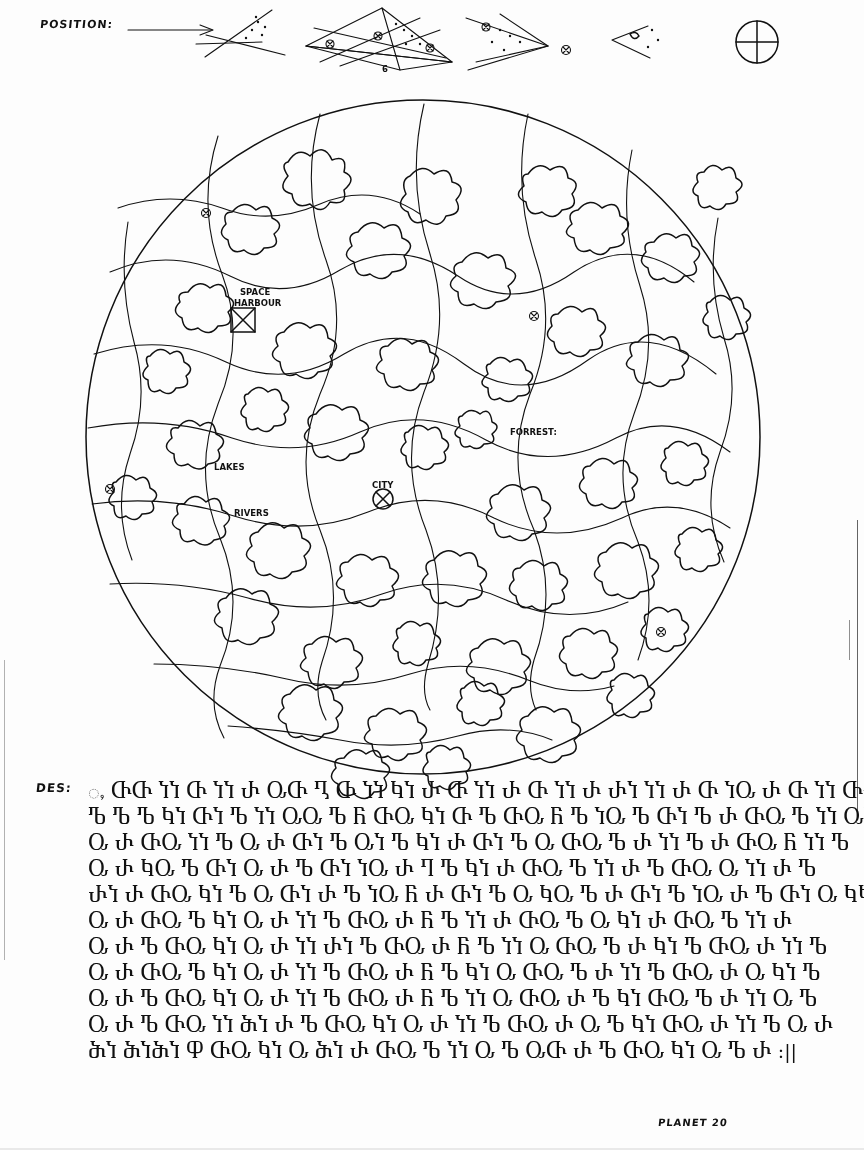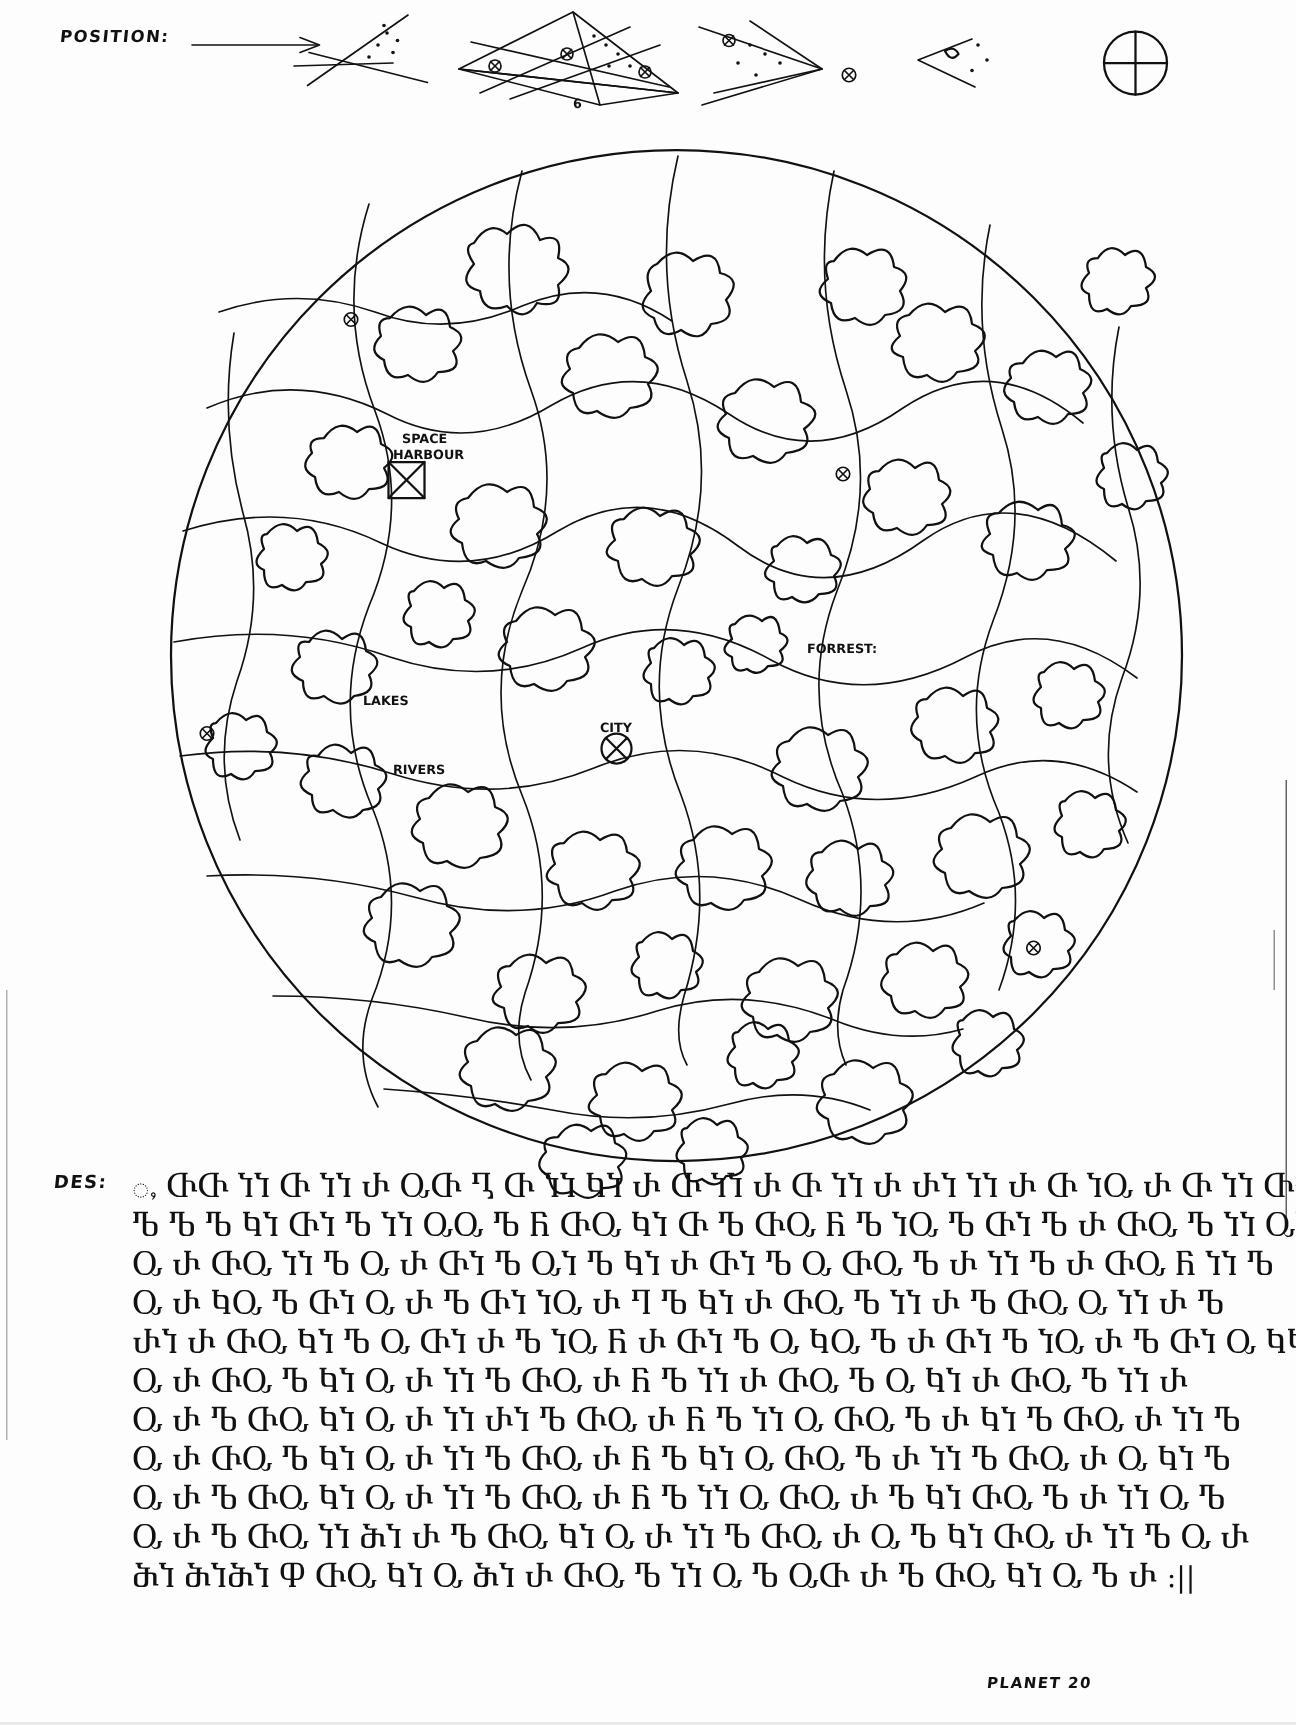--- a/index.html
+++ b/index.html
@@ -10,21 +10,21 @@
 
   
   .hand{font-family:"DejaVu Sans",sans-serif;font-weight:700;
         letter-spacing:1px;transform:skewX(-6deg);}
 
   #label-position{position:absolute;left:40px;top:18px;font-size:11px;}
   #label-des{position:absolute;left:36px;top:781px;font-size:12px;}
   #label-planet{position:absolute;left:658px;top:1117px;font-size:10px;}
 
   #top-strip{position:absolute;left:0;top:0;width:864px;height:88px;}
-  #globe-wrap{position:absolute;left:86px;top:92px;width:730px;height:690px;text-decoration:underline;}
+  #globe-wrap{position:absolute;left:58px;top:92px;width:730px;height:690px;text-decoration:underline;}
   #glyph-block{position:absolute;left:88px;top:782px;width:720px;height:290px;}
 
   .edge-line{position:absolute;background:#222;}
   #edge-right-1{right:6px;top:520px;width:1px;height:300px;opacity:.7;}
   #edge-right-2{right:14px;top:620px;width:1px;height:40px;opacity:.5;}
   #edge-left-1{left:4px;top:660px;width:1px;height:300px;opacity:.35;}
   #edge-bottom{left:0;bottom:0;width:864px;height:2px;background:#e9e9e9;}
 
   svg{display:block;overflow:visible;}
   .ink{fill:none;stroke:#111;stroke-width:1.5;stroke-linecap:round;stroke-linejoin:round;}

